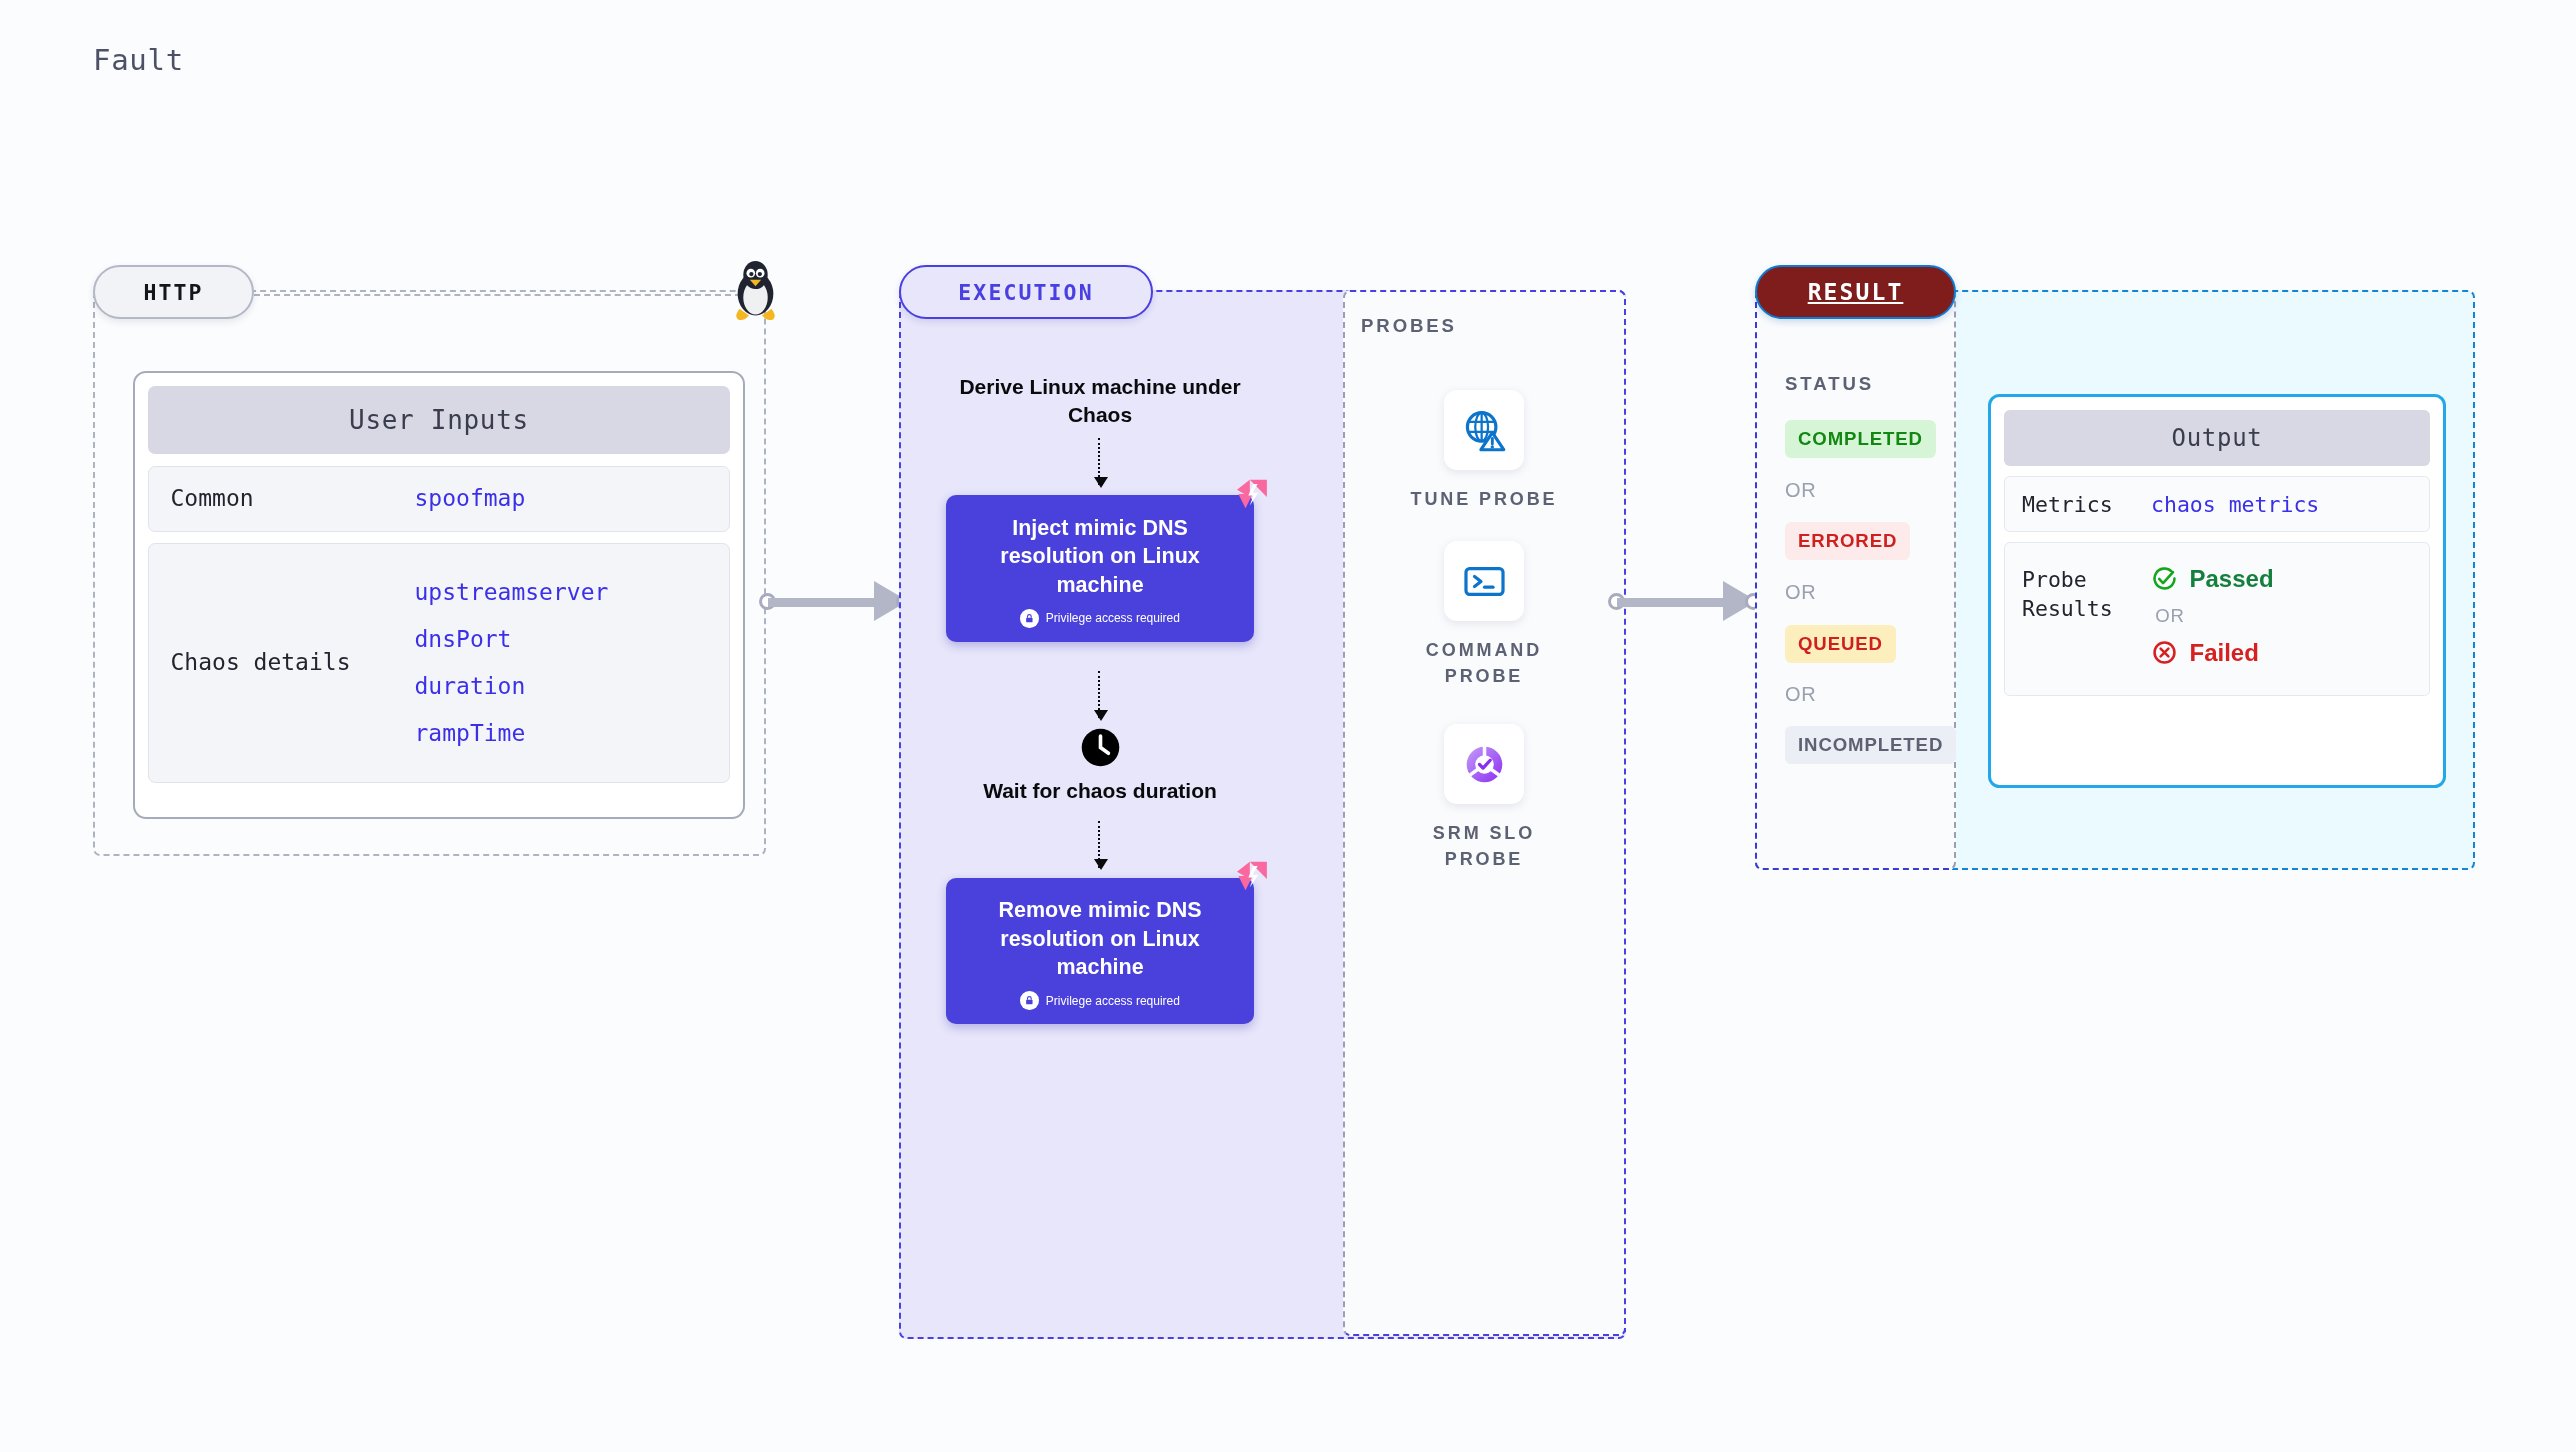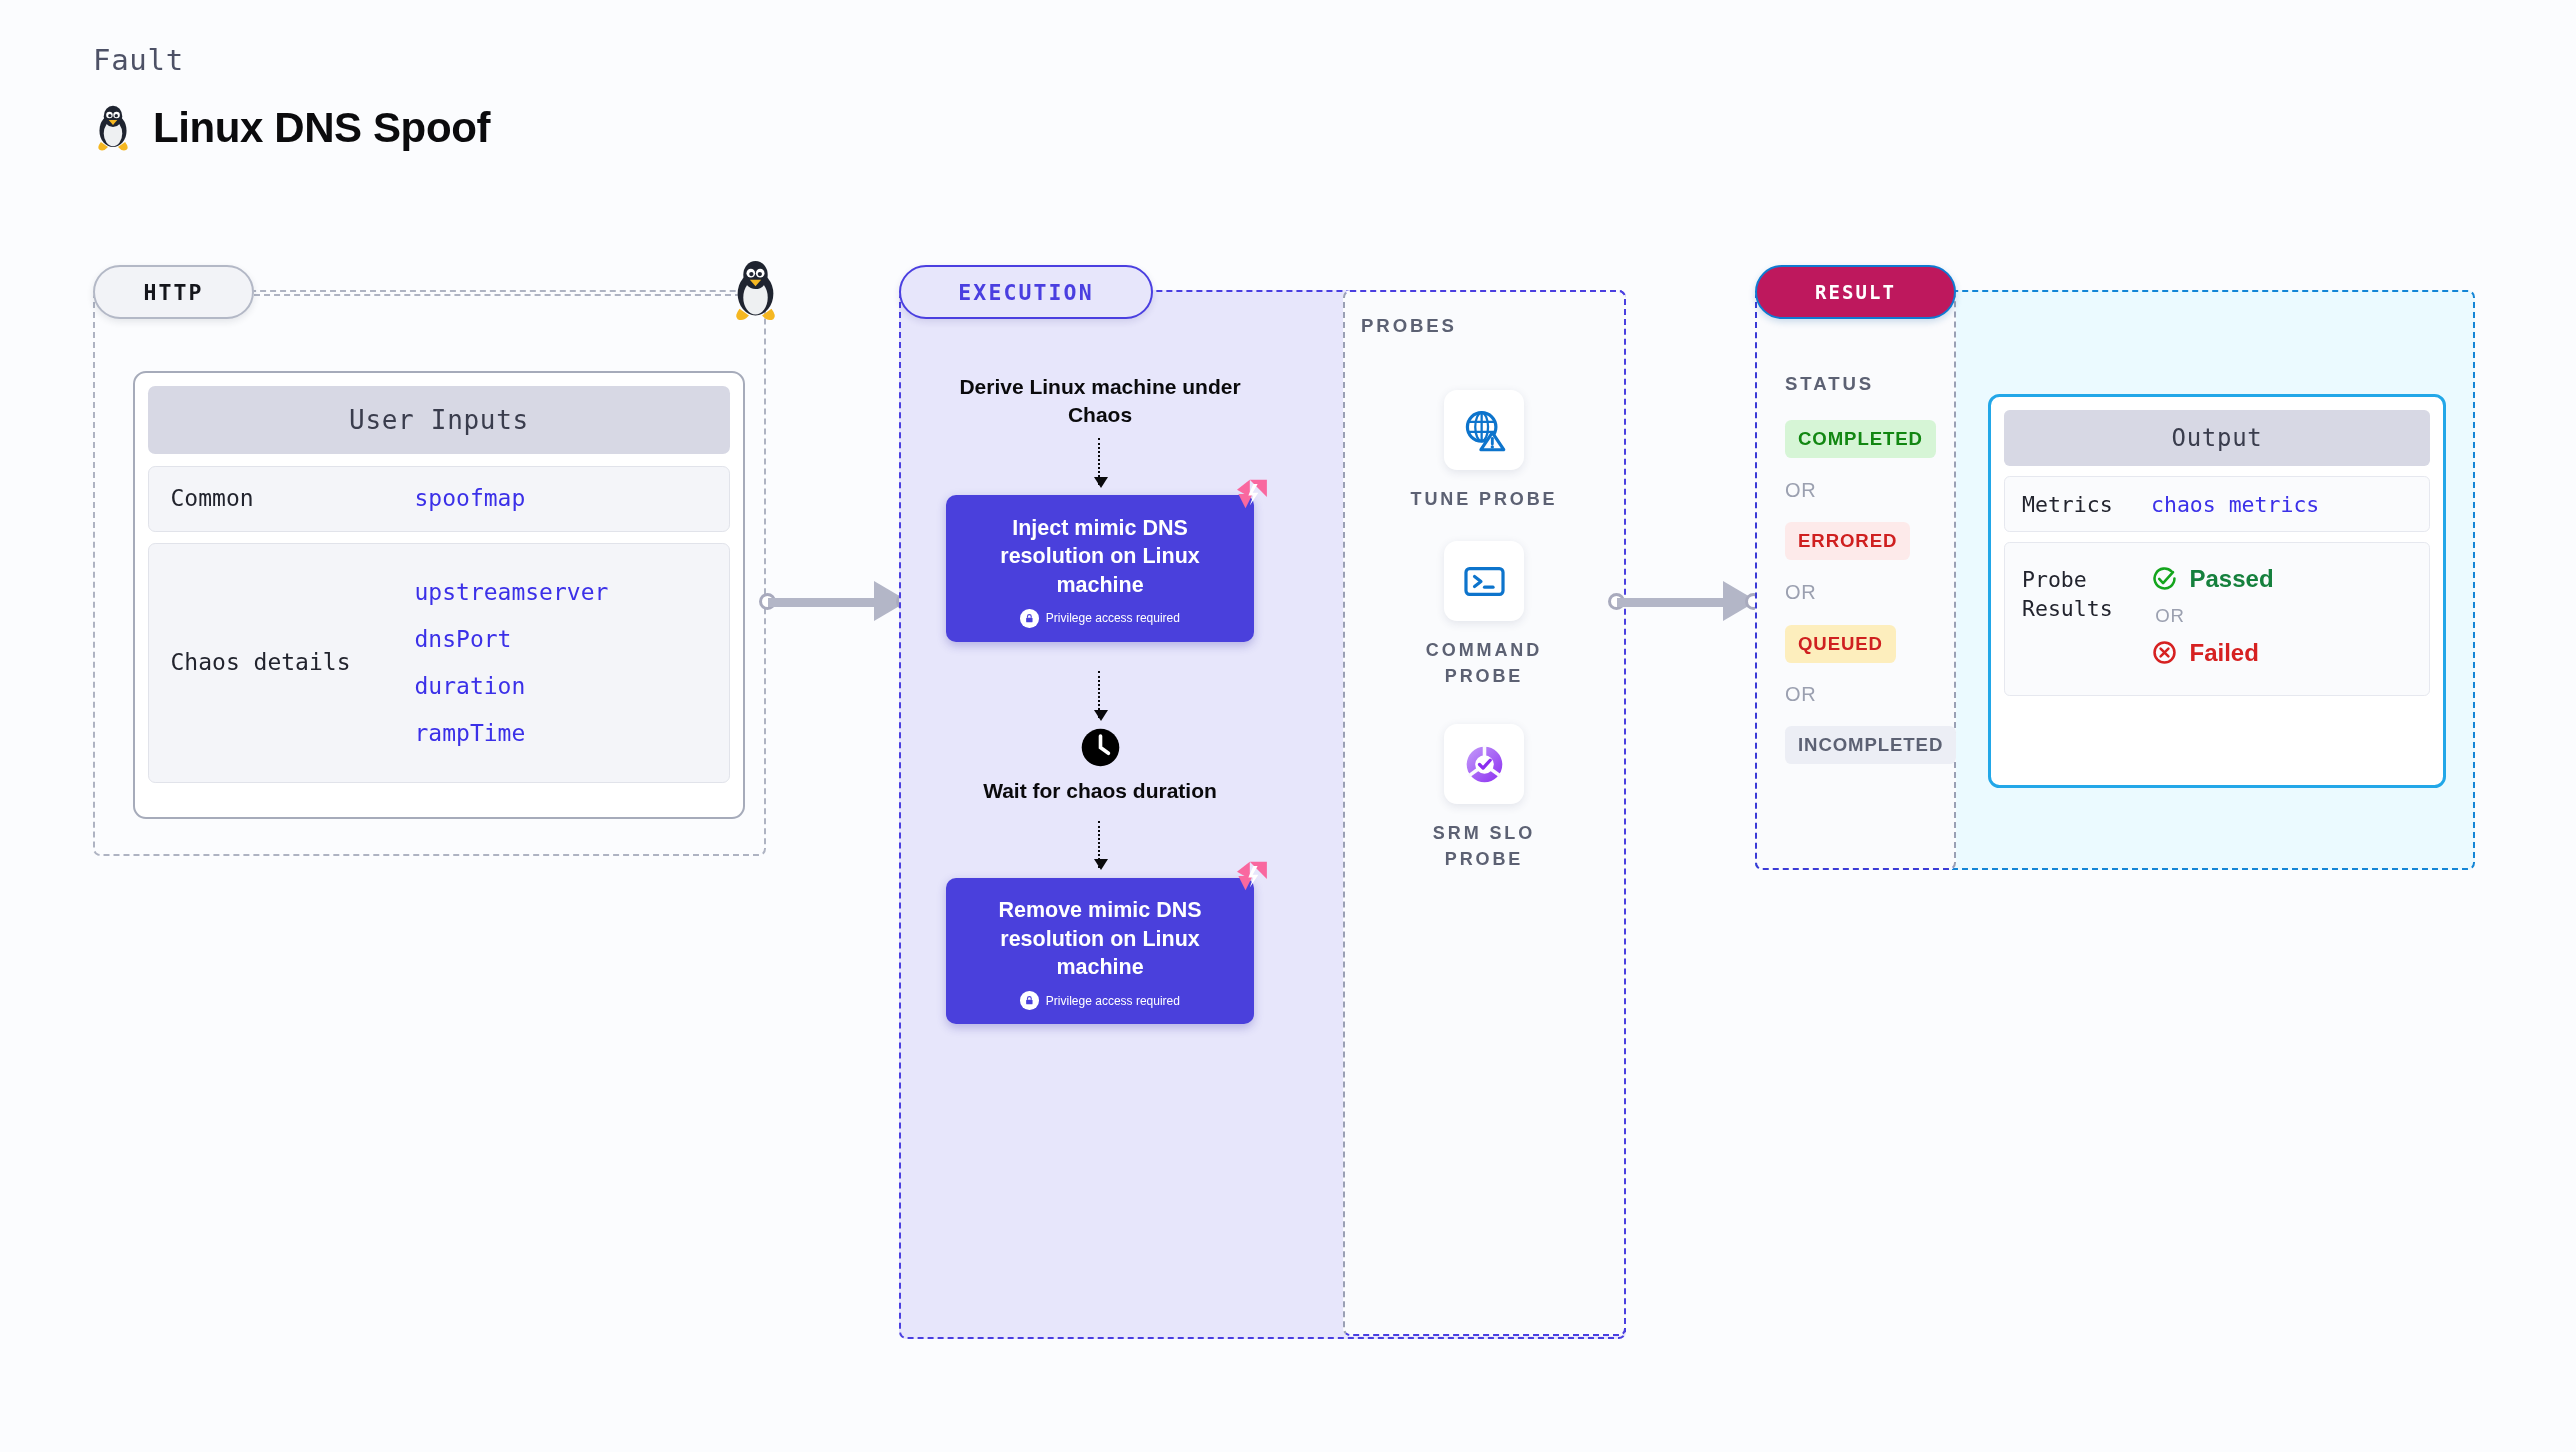--- a/index.html
+++ b/index.html
@@ -61,22 +61,22 @@
     background:#f2f3f7;border:2.9px solid #b3b8c6;color:#15161c;
     font-size:21.5px;box-shadow:0 2.9px 7.2px rgba(30,35,60,.10);
   }
   #exec-pill{
     left:899px;top:265px;width:254px;height:54px;
     background:#e7e6fb;border:2.9px solid #4a3fe0;color:#4a3fe0;
     font-size:21.5px;box-shadow:0 2.9px 7.2px rgba(40,35,120,.12);
   }
   #result-pill{
     left:1755px;top:265px;width:201px;height:54px;
-    background:#be185d;border:2.9px solid #0f7ad1;color:#ffffff;
-    font-size:19px;box-shadow:0 2.9px 7.2px rgba(15,90,160,.20);
+    background:#7f1d1d;border:2.9px solid #0f7ad1;color:#ffffff;
+    font-size:23px;box-shadow:0 2.9px 7.2px rgba(15,90,160,.20);text-decoration:underline;
   }
 
   
   #tune-lead{
     position:absolute;left:254px;top:294px;width:487px;height:0;
     border-top:2.9px dashed #aeb3c2;
   }
   #tune-lead-tux{position:absolute;left:729px;top:260px;}
 
   
@@ -227,37 +227,20 @@
   #out-probe{height:154px;align-items:flex-start;padding-top:21.5px;}
   .result-row{display:flex;align-items:center;gap:11.5px;}
   .result-text{font-size:24px;font-weight:700;}
   .result-or{font-size:18.6px;color:#9ba0b0;margin:11.5px 0 11.5px 4.3px;letter-spacing:0.7px;}
 </style>
 </head>
 <body>
 
 <div id="header">
   <div id="fault-label">Fault</div>
-  <div id="title-row">
-    <span>
-      <svg class="tux" width="40" height="47" viewBox="0 0 56 66">
-        <ellipse cx="28" cy="36" rx="19" ry="23" fill="#1f2430"></ellipse>
-        <ellipse cx="28" cy="40" rx="13" ry="18" fill="#eef0f2"></ellipse>
-        <ellipse cx="28" cy="16" rx="13" ry="15" fill="#1f2430"></ellipse>
-        <circle cx="23" cy="14" r="4.6" fill="#fff"></circle>
-          <circle cx="33" cy="14" r="4.6" fill="#fff"></circle>
-        <circle cx="23.6" cy="15" r="2.3" fill="#1f2430"></circle>
-          <circle cx="32.6" cy="15" r="2.3" fill="#1f2430"></circle>
-        <path d="M22 21 L34 21 L28 28 Z" fill="#f5b721"></path>
-        <path d="M11 52 q-6 8 -2 11 q6 3 12 -4 z" fill="#f5b721"></path>
-        <path d="M45 52 q6 8 2 11 q-6 3 -12 -4 z" fill="#f5b721"></path>
-      </svg>
-    </span>
-    <span id="title-text">Linux DNS Spoof</span>
-  </div>
 </div>
 
 <div id="tune-col" class="dashcol"></div>
 <div id="tune-lead"></div>
 <div id="tune-lead-tux">
   <svg class="tux" width="53" height="62" viewBox="0 0 56 66">
     <ellipse cx="28" cy="36" rx="19" ry="23" fill="#1f2430"></ellipse>
     <ellipse cx="28" cy="40" rx="13" ry="18" fill="#eef0f2"></ellipse>
     <ellipse cx="28" cy="16" rx="13" ry="15" fill="#1f2430"></ellipse>
     <circle cx="23" cy="14" r="4.6" fill="#fff"></circle>

